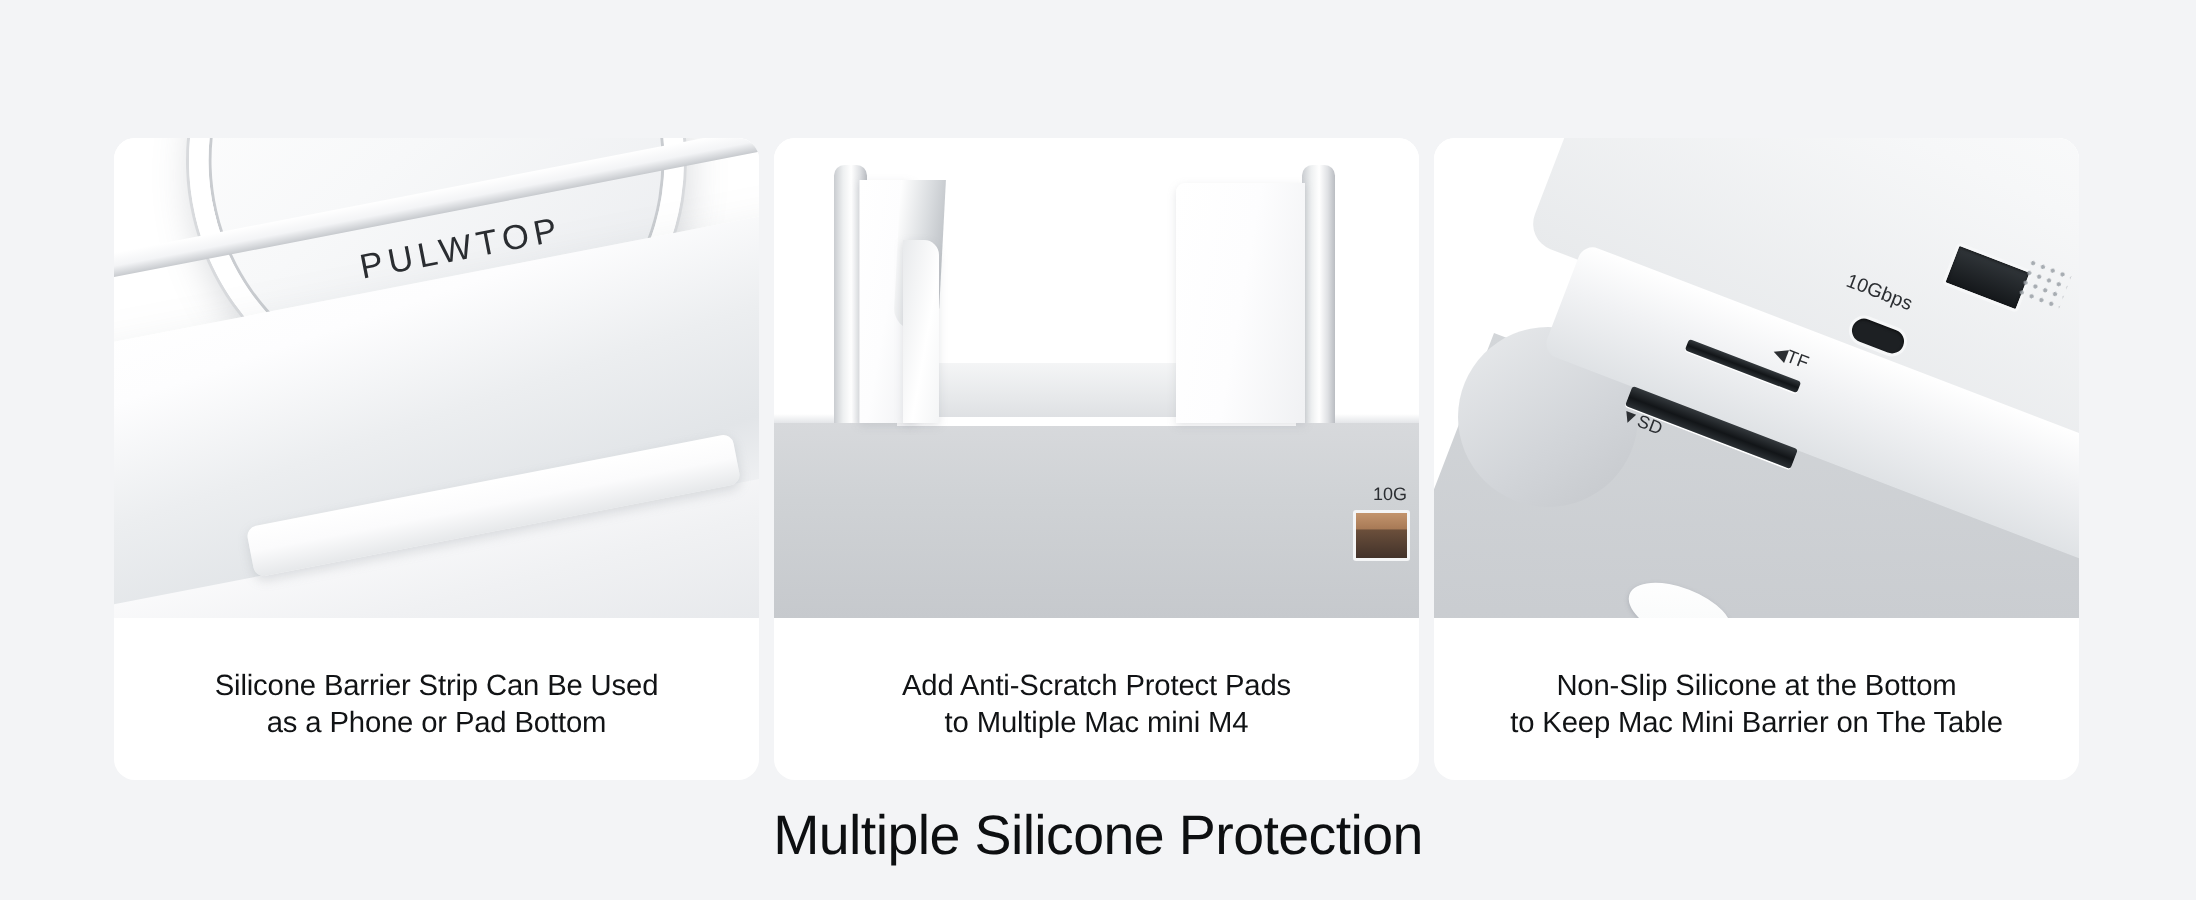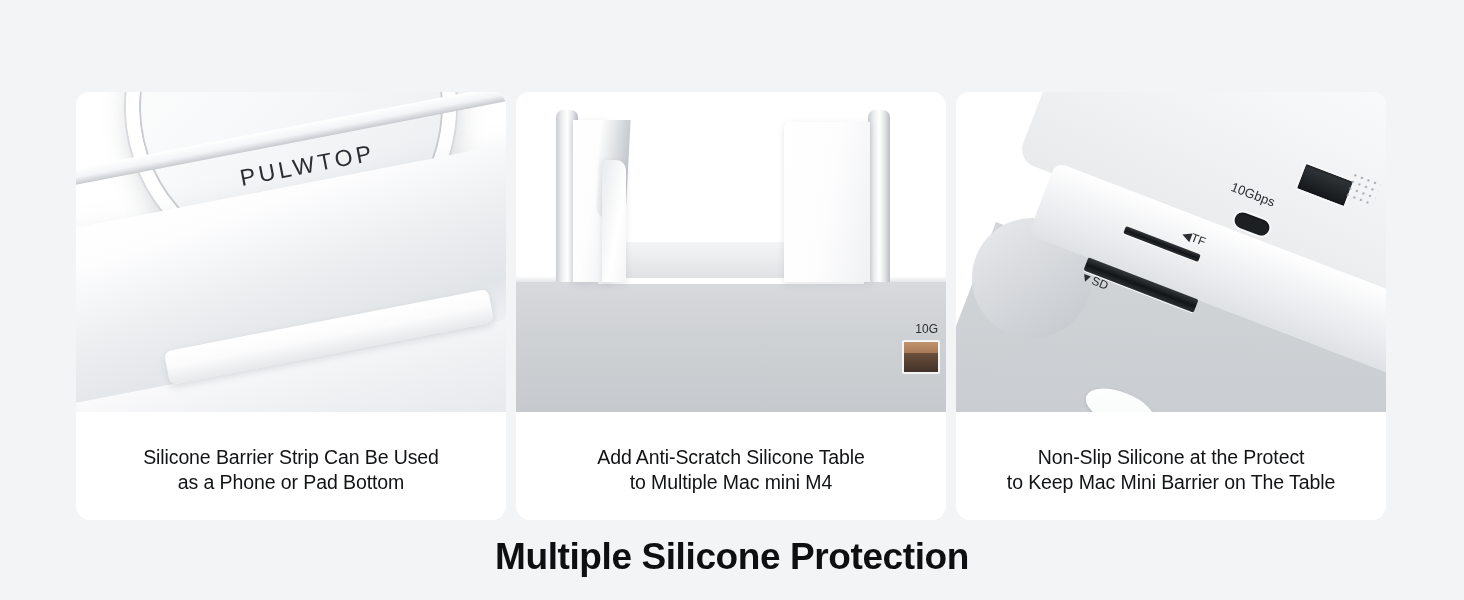--- a/index.html
+++ b/index.html
@@ -58,21 +58,21 @@
   }
 
   
   .headline {
     position: absolute;
     left: 0;
     top: 536px;
     width: 100%;
     text-align: center;
     font-size: 37px;
-    font-weight: bold;
+    font-weight: normal;
     color: #0d0f11;
     letter-spacing: -0.4px;
   }
 
   
   .p1-magring {
     position: absolute;
     left: 50px; top: -150px;
     width: 330px; height: 330px;
     border-radius: 50%;
@@ -333,21 +333,21 @@
       <div class="pad p2-pad-l"></div>
       <div class="p2-notch"></div>
       <div class="pad p2-pad-l2"></div>
       <div class="pad p2-pad-r"></div>
 
       <div class="p2-lab">10G</div>
       <div class="p2-usba"></div>
     </div>
     <div class="caption">
       <div class="caption-text">
-        <span>Add Anti-Scratch Silicone Table</span><br>
+        <span>Add Anti-Scratch Protect Pads</span><br>
         <span>to Multiple Mac mini M4</span>
       </div>
     </div>
   </div>
 
   <div class="card">
     <div class="photo">
       <div class="p3-top"></div>
       <div class="p3-bottom"></div>
       <div class="p3-round"></div>
@@ -361,21 +361,21 @@
       <div class="plabel p3-lab-c">10Gbps</div>
       <div class="usbc p3-usbc"></div>
       <div class="usba p3-usba"></div>
       <div class="p3-vent"></div>
 
       <div class="nonslip p3-pad1"></div>
 
     </div>
     <div class="caption">
       <div class="caption-text">
-        <span>Non-Slip Silicone at the Protect</span><br>
+        <span>Non-Slip Silicone at the Bottom</span><br>
         <span>to Keep Mac Mini Barrier on The Table</span>
       </div>
     </div>
   </div>
 
 </div>
 
 <div class="headline">Multiple Silicone Protection</div>
 
 </body></html>

